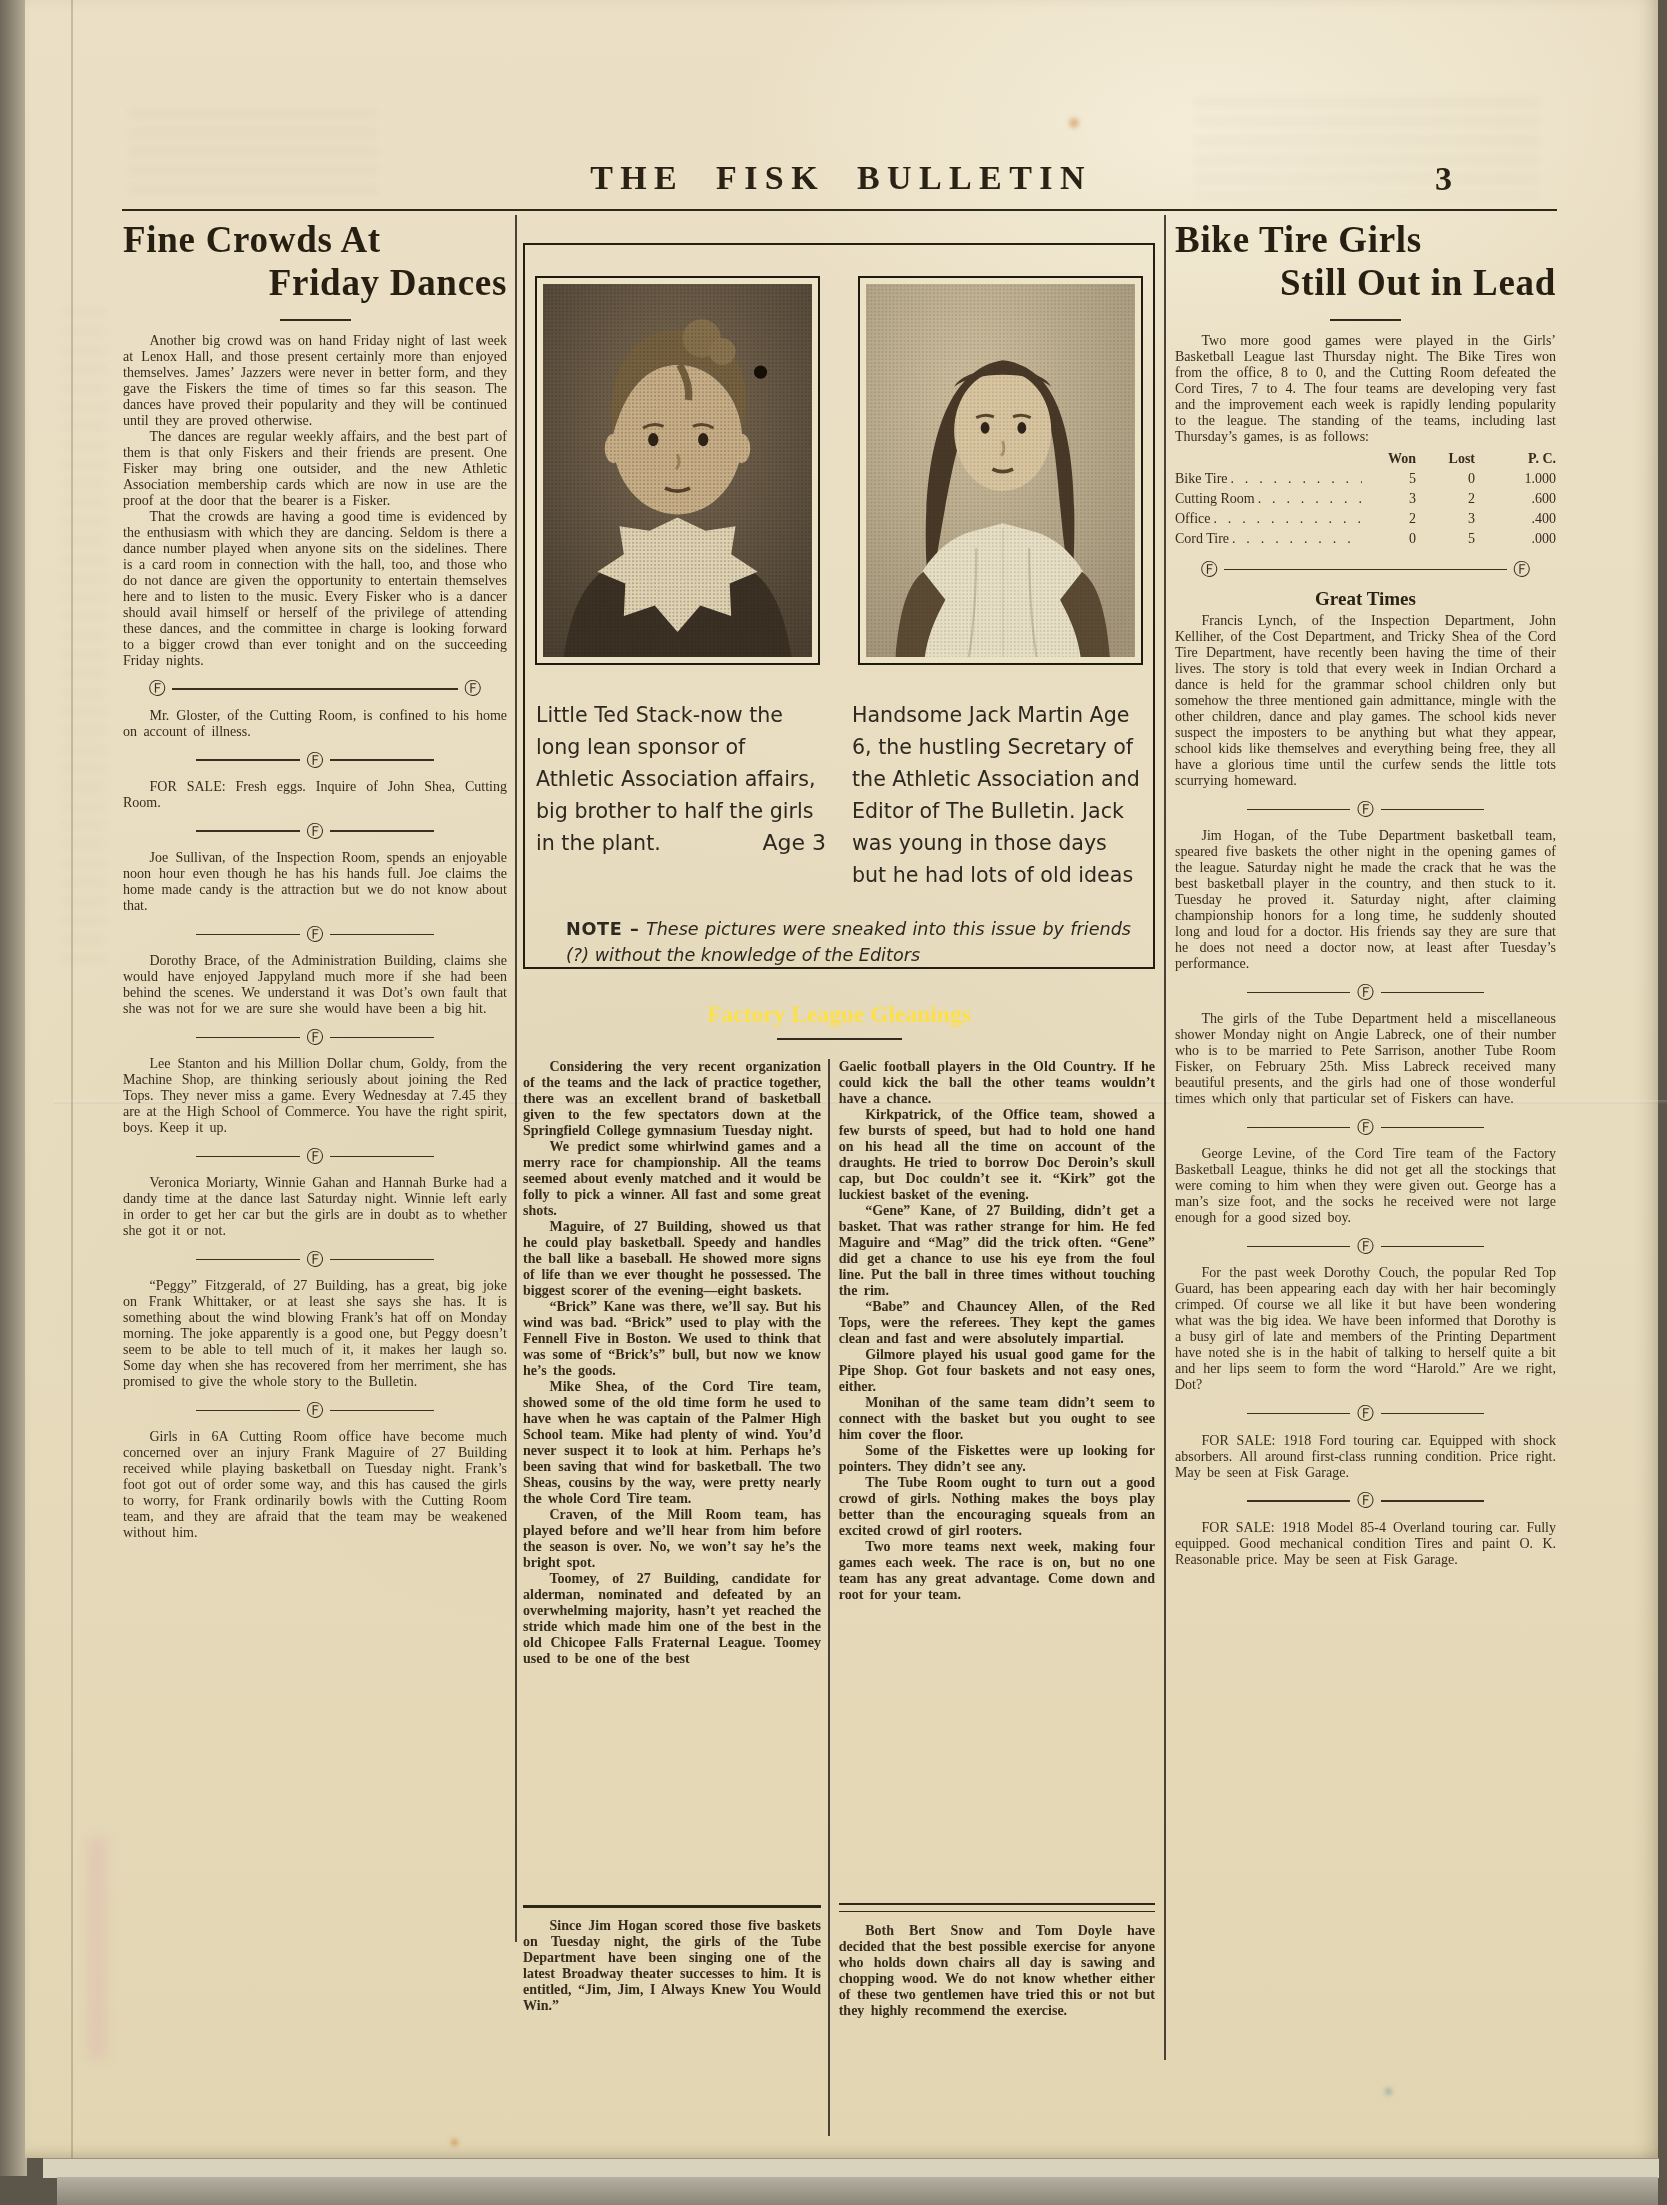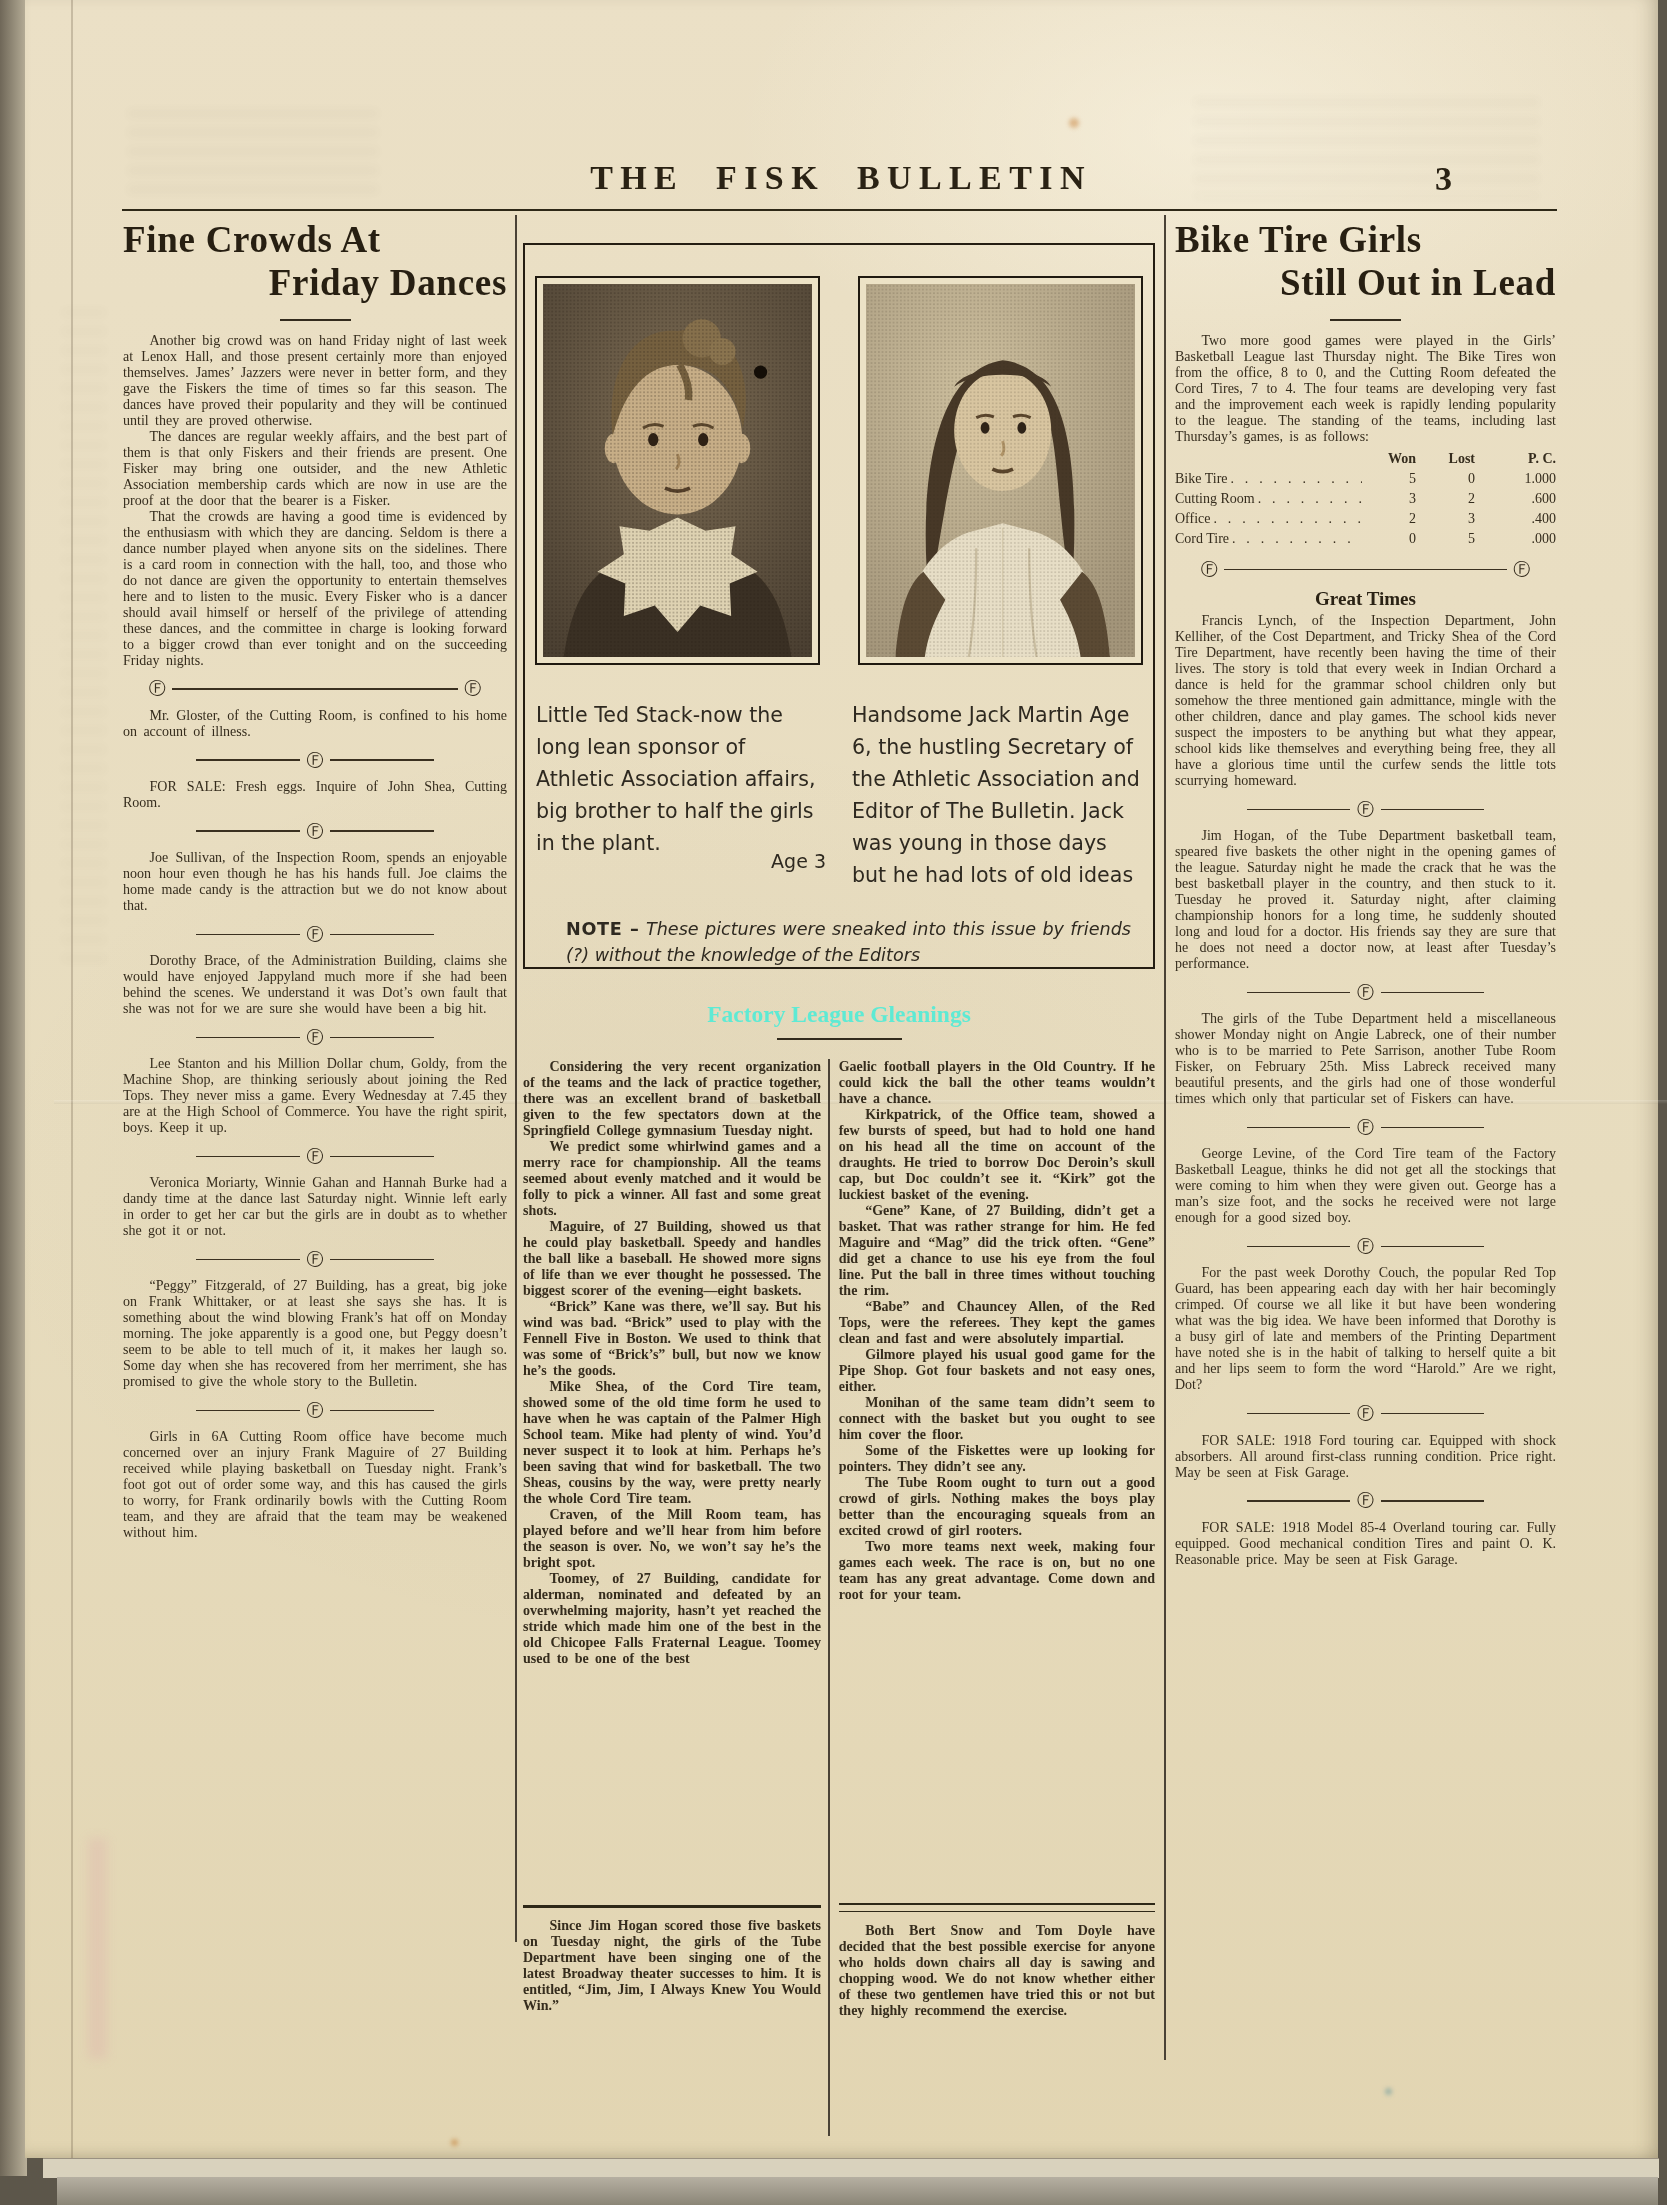--- a/index.html
+++ b/index.html
@@ -60,27 +60,27 @@
   .dots::after{content:" . . . . . . . . . . . . . . . . . . . . . . . .";letter-spacing:3.7px;color:#3a3020;}
   .subhead{text-align:center;font-weight:bold;font-size:19px;margin:10.3px 0 2.9px;color:#2a2214;}
   
   .photo-box{border:2.9px solid #241d12;height:722px;position:relative;}
   .photos{display:flex;justify-content:space-between;padding:0 10.3px;margin-top:31px;}
   .photo{border:2.9px solid #1f1910;padding:5.9px;background:#ece2c6;width:269px;height:373px;}
   .photo svg{display:block;width:100%;height:100%;}
   .captions{display:flex;justify-content:space-between;padding:0 11px;margin-top:34px;
             font-family:"DejaVu Sans","Liberation Sans",sans-serif;color:#2e2920;}
   .cap{width:290px;font-size:20.6px;line-height:32px;text-align:left;}
-  .cap .age{float:right;font-size:19px;margin-top:18px;}
+  .cap .age{float:right;font-size:22px;}
   .note{margin:25px 22px 0 41px;font-family:"DejaVu Sans","Liberation Sans",sans-serif;
         font-size:17.6px;line-height:26.5px;color:#2e2920;}
   .note .note-label{font-weight:bold;letter-spacing:0.7px;font-style:normal;}
   .note .note-body{font-style:italic;}
   
-  .gleanings-title{text-align:center;font-size:23.5px;font-weight:bold;margin:32px 0 0;color:#5eead4;}
+  .gleanings-title{text-align:center;font-size:23.5px;font-weight:bold;margin:32px 0 0;color:#fde047;}
   .gleanings-rule{width:125px;height:2.2px;background:#332b1d;margin:10.3px auto 0;}
   .subcols{display:flex;margin-top:19px;min-height:1077px;font-weight:bold;}
   .subcol{text-align:justify;}
   #sub-left{width:298px;padding-right:7.4px;}
   .subcol-rule{width:1.5px;background:#4a4236;align-self:stretch;}
   #sub-right{flex:1;padding-left:8.8px;}
   .pre-rule{min-height:838px;}
   .hrule-heavy{height:2.9px;background:#2e2817;margin:7.4px 0 10.3px;}
   .hrule-double{height:5.9px;border-top:2.9px solid #2e2817;border-bottom:1.5px solid #2e2817;margin:5.9px 0 10.3px;}
 </style>

